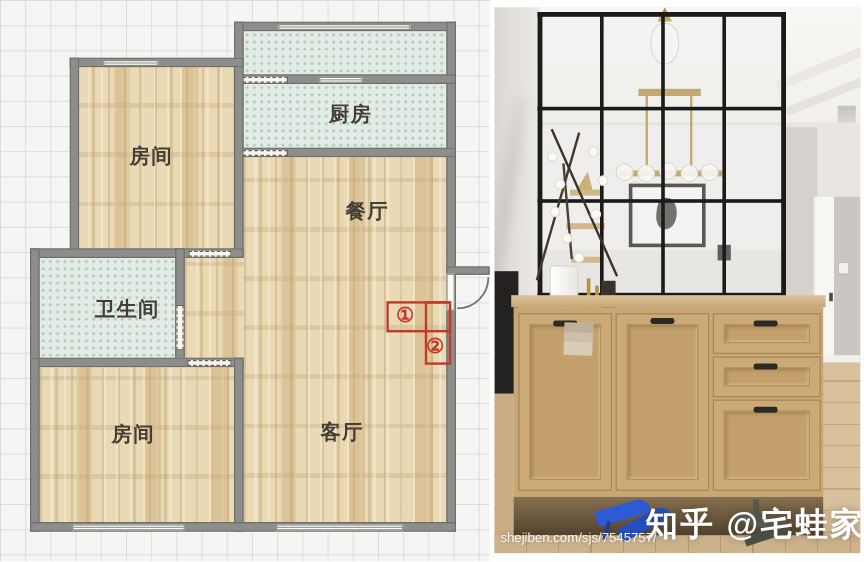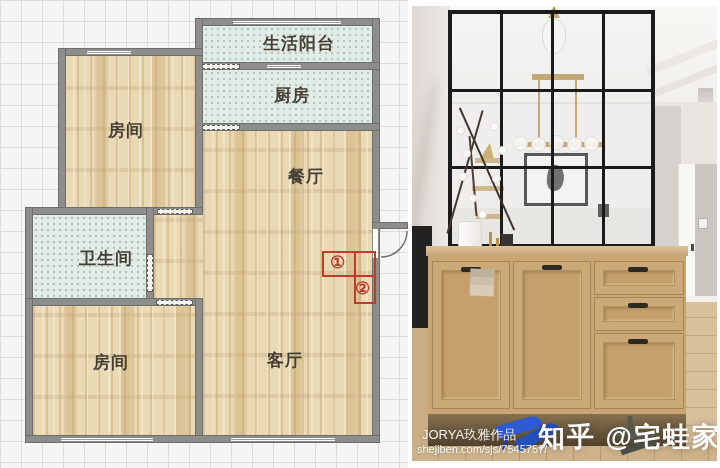--- a/index.html
+++ b/index.html
@@ -93,21 +93,20 @@
     <svg class="arc" style="left:380px;top:230px" width="28" height="28" viewBox="0 0 28 28">
       <path d="M1 27 A26 26 0 0 0 27 1" fill="none" stroke="#72726e" stroke-width="1.5"></path>
     </svg>
 
     <div class="redbox" style="left:322px;top:251px;width:50px;height:22px"></div>
     <div class="redbox" style="left:354px;top:251px;width:18px;height:49px"></div>
     <div class="rednum" style="left:330px;top:254px">①</div>
     <div class="rednum" style="left:355px;top:280px">②</div>
 
     <div class="rlabel" style="left:126px;top:130px">房间</div>
-    <div class="rlabel" style="left:299px;top:43px">生活阳台</div>
     <div class="rlabel" style="left:292px;top:95px">厨房</div>
     <div class="rlabel" style="left:306px;top:176px">餐厅</div>
     <div class="rlabel" style="left:106px;top:258px">卫生间</div>
     <div class="rlabel" style="left:111px;top:362px">房间</div>
     <div class="rlabel" style="left:285px;top:360px">客厅</div>
   </div>
 
   <div class="photo">
 
     <div class="ph" style="left:0;top:0;width:305px;height:102px;background:linear-gradient(#f8f7f4,#f1efeb);z-index:1"></div>
@@ -204,16 +203,15 @@
     <div class="ph" style="left:0;top:440px;width:305px;height:15px;z-index:5;background-color:#cdb28b;background-image:repeating-linear-gradient(90deg,transparent 0 26px,rgba(150,110,65,.35) 26px 27px)"></div>
 
     <div class="ph" style="left:84px;top:414px;width:46px;height:13px;background:#2e5ad6;border-radius:2px 10px 3px 3px;transform:rotate(-16deg);z-index:6"></div>
     <div class="ph" style="left:102px;top:424px;width:46px;height:12px;background:#2350c0;border-radius:2px 10px 3px 3px;transform:rotate(-28deg);z-index:6"></div>
     <div class="ph" style="left:92px;top:428px;width:3px;height:16px;background:#1c3da0;transform:rotate(14deg);z-index:6"></div>
     <div class="ph" style="left:200px;top:424px;width:42px;height:9px;background:#5a5f52;transform:rotate(12deg);z-index:6"></div>
     <div class="ph" style="left:208px;top:436px;width:36px;height:8px;background:#4b5045;transform:rotate(-18deg);z-index:6"></div>
     <div class="ph" style="left:216px;top:410px;width:5px;height:18px;background:#555a4d;transform:rotate(-4deg);z-index:6"></div>
 
     <div class="wm-brand" style="left:126px;top:413px">知乎 @宅蛙家居</div>
-    <div class="wm-credit" style="left:10px;top:420px;font-size:13px">JORYA玖雅作品</div>
     <div class="wm-credit" style="left:5px;top:437px;font-size:11px">shejiben.com/sjs/7545757/</div>
   </div>
 </div>
 
 </body></html>

